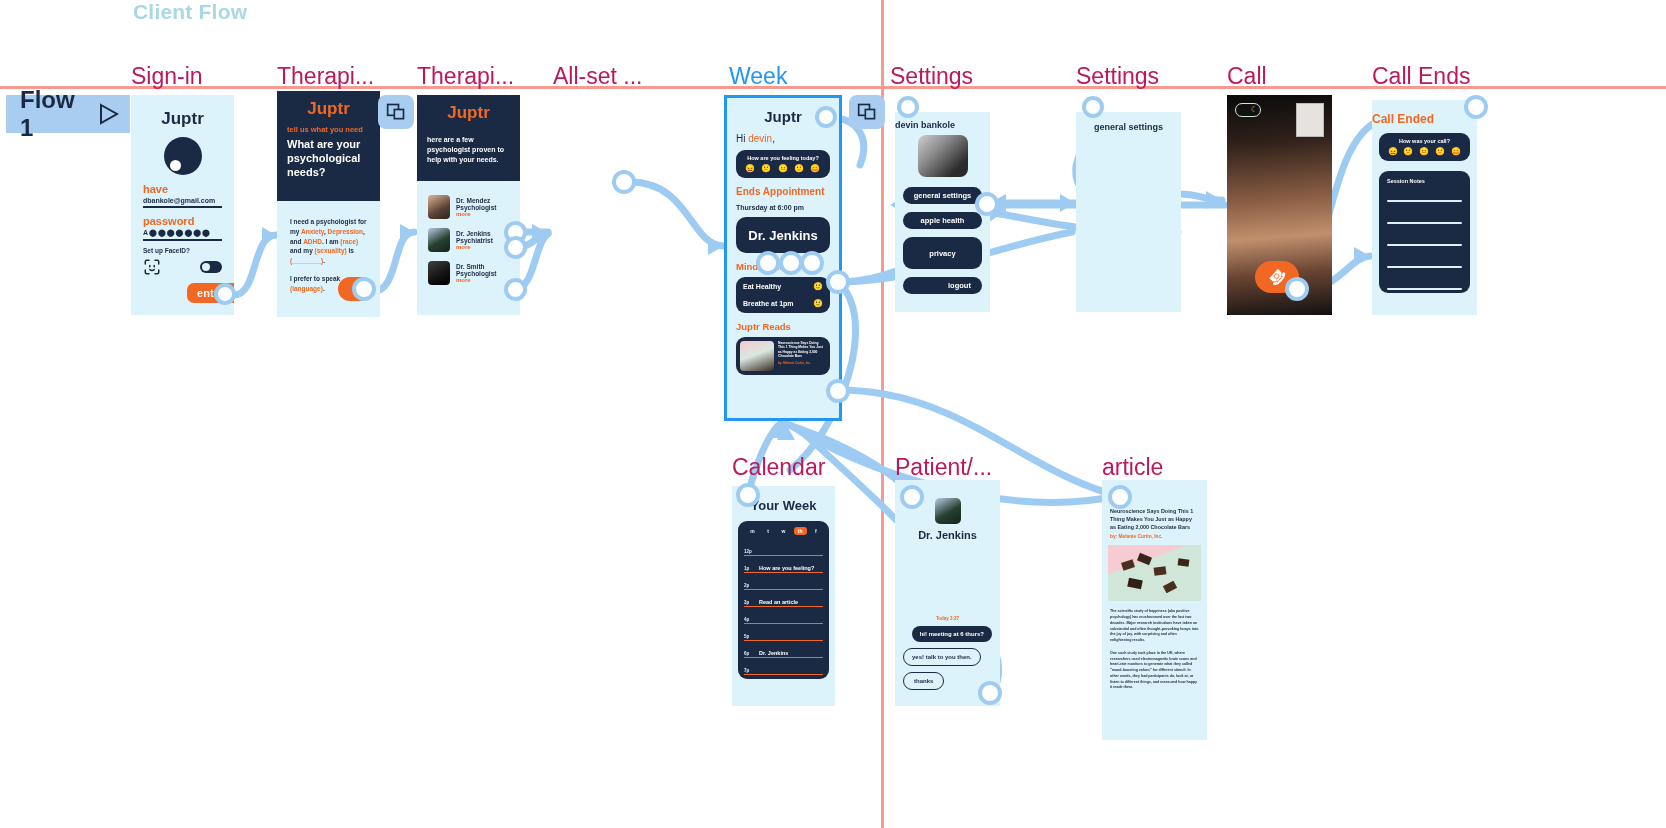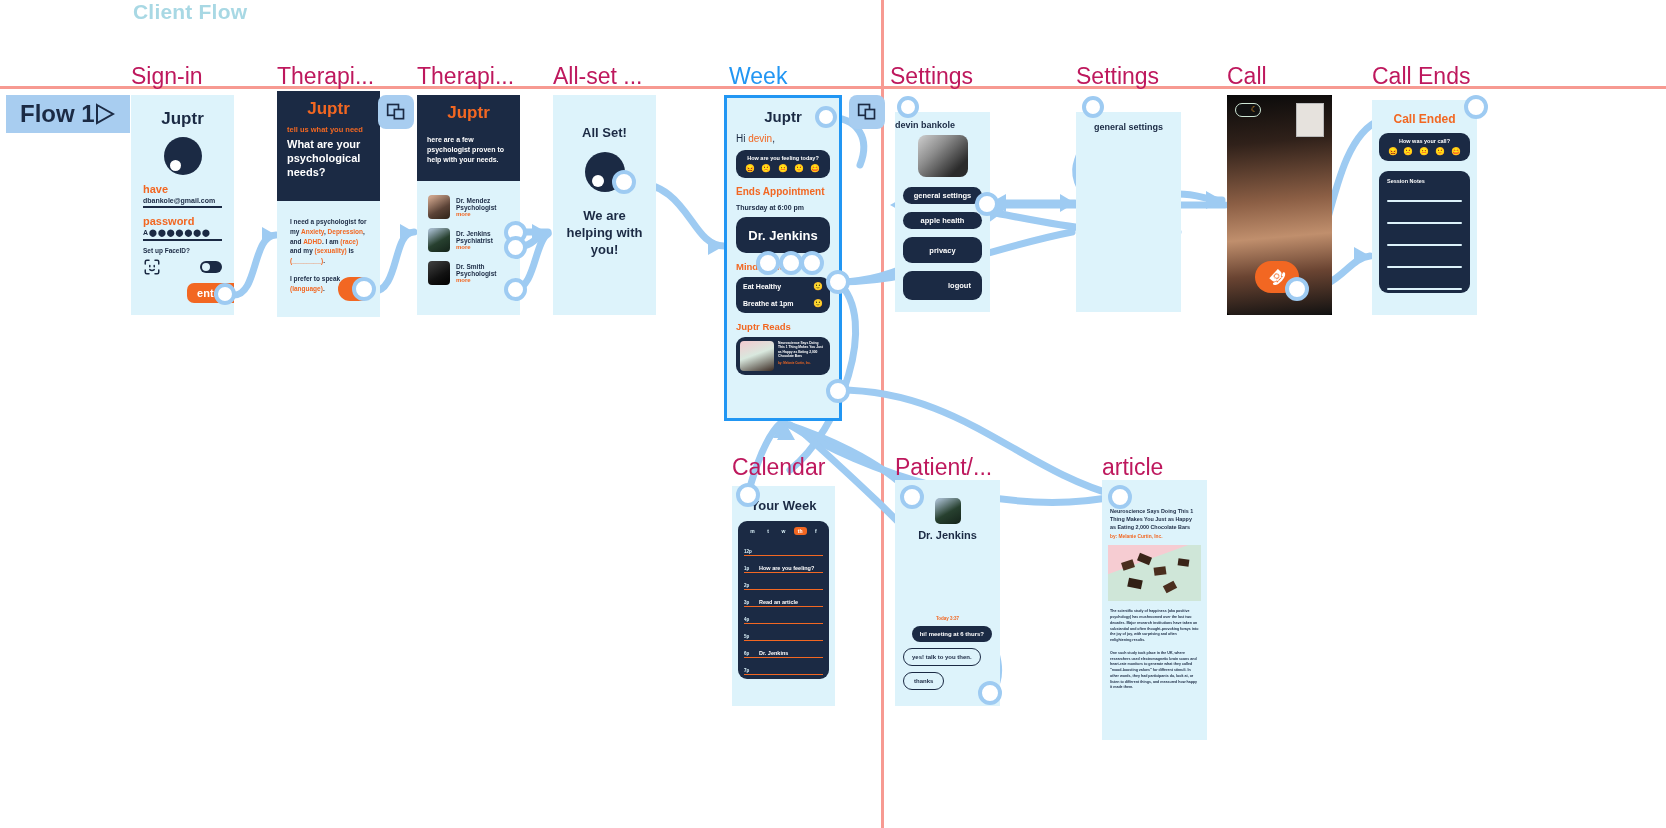--- a/index.html
+++ b/index.html
@@ -13,21 +13,21 @@
 
   
   .board-title { position: absolute; font-size: 21px; font-weight: 700; color: #a8d8e4;
     letter-spacing: .2px; }
   .frame-title { position: absolute; font-size: 23px; color: #be185d; white-space: nowrap;
     font-weight: 400; }
   .frame-title.active { color: #2196f3; }
 
   
   .flow-tag { position: absolute; background: #a8cdf0; display: flex; align-items: center;
-    padding: 2px 14px; }
+    gap: 14px; padding: 2px 14px; }
   .flow-tag .lbl { font-size: 24px; font-weight: 700; color: #1b2a44; }
   .flow-tag .tri-wrap { width: 20px; height: 22px; position: relative; }
   .flow-tag .tri-wrap svg { position: absolute; top: 0; left: 0; }
 
   
   .phone { position: absolute; background: #ddf3fb; overflow: hidden; }
   .phone.selected { border: 3px solid #2196f3; }
 
   .logo { color: #1b2a44; font-weight: 700; text-align: center; }
   .logo.orange { color: #f26722; }
@@ -235,27 +235,20 @@
               <div class="orange-txt" style="font-size:6px;font-weight:700;">more</div>
             </div>
           </div>
         </div>
     </div>
   </div>
   <div class="hotspot" style="left:504px; top:221px; width:23px; height:23px;"></div>
   <div class="hotspot" style="left:504px; top:236px; width:23px; height:23px;"></div>
   <div class="hotspot" style="left:504px; top:278px; width:23px; height:23px;"></div>
 
-  <div class="phone" style="left:553px; top:95px; width:103px; height:220px;">
-    <div style="text-align:center;margin-top:30px;font-size:13px;font-weight:700;color:#1b2a44;">All Set!</div>
-    <div class="avatar-circle" style="width:40px;height:40px;margin:12px auto 0;">
-      <div class="dot" style="width:12px;height:12px;left:7px;bottom:5px;"></div>
-    </div>
-    <div style="text-align:center;margin-top:16px;font-size:13px;font-weight:700;color:#1b2a44;line-height:1.3;padding:0 10px;">We are helping with you!</div>
-  </div>
   <div class="hotspot" style="left:612px; top:170px; width:24px; height:24px;"></div>
 
   <div class="phone selected" style="left:724px; top:95px; width:118px; height:326px;">
     <div class="logo" style="font-size:15px;margin-top:10px;">Juptr</div>
     <div style="padding:0 9px;">
       <div style="font-size:10px;font-weight:400;color:#1b2a44;margin-top:8px;">
         <span>Hi </span><span class="orange-txt">devin</span><span>,</span>
       </div>
       <div style="background:#1b2a44;border-radius:9px;margin-top:6px;padding:5px 6px;">
         <div style="color:#fff;font-size:5.5px;font-weight:700;text-align:center;">How are you feeling today?</div>
@@ -303,22 +296,22 @@
   <div class="hotspot" style="left:800px; top:251px; width:24px; height:24px;"></div>
   <div class="hotspot" style="left:826px; top:270px; width:24px; height:24px;"></div>
   <div class="hotspot" style="left:826px; top:379px; width:24px; height:24px;"></div>
 
   <div class="phone" style="left:895px; top:112px; width:95px; height:200px;">
     <div style="text-align:left;font-size:9px;font-weight:700;color:#1b2a44;margin-top:8px;">devin bankole</div>
     <div style="width:50px;height:42px;margin:5px auto 0;border-radius:8px;background:linear-gradient(135deg,#cfcfcf 0%,#8f8f8f 35%,#2b2b2b 80%);"></div>
     <div id="settings-items" style="padding:10px 8px 0;">
         <div class="pill" style="height: 17px; font-size: 7.5px; margin-bottom: 8px;">general settings</div>
         <div class="pill" style="height: 17px; font-size: 7.5px; margin-bottom: 8px;">apple health</div>
-        <div class="pill" style="height: 26px; font-size: 7.5px; margin-bottom: 8px;">privacy</div>
-        <div class="pill" style="height: 29px; font-size: 7.5px; margin-bottom: 8px; padding-left: 34px;">logout</div>
+        <div class="pill" style="height: 32px; font-size: 7.5px; margin-bottom: 8px;">privacy</div>
+        <div class="pill" style="height: 17px; font-size: 7.5px; margin-bottom: 8px; padding-left: 34px;">logout</div>
       </div>
   </div>
   <div class="hotspot" style="left:897px; top:96px; width:22px; height:22px;"></div>
   <div class="hotspot" style="left:975px; top:192px; width:24px; height:24px;"></div>
 
   <div class="phone" style="left:1076px; top:112px; width:105px; height:200px;">
     <div style="text-align:center;font-size:9px;font-weight:700;color:#1b2a44;margin-top:10px;">general settings</div>
   </div>
   <div class="hotspot" style="left:1082px; top:96px; width:22px; height:22px;"></div>
 
@@ -328,21 +321,21 @@
       <span style="color:#f0a030;font-size:8px;line-height:1;">☾</span>
     </div>
     <div style="position:absolute;right:8px;top:8px;width:28px;height:34px;background:#e6e2dd;border:1px solid #bbb;"></div>
     <div style="position:absolute;left:28px;bottom:22px;width:44px;height:32px;border-radius:16px;background:#f26722;display:flex;align-items:center;justify-content:center;">
       <span style="color:#fff;font-size:15px;transform:rotate(133deg);display:inline-block;">☎</span>
     </div>
   </div>
   <div class="hotspot" style="left:1285px; top:277px; width:24px; height:24px;"></div>
 
   <div class="phone" style="left:1372px; top:100px; width:105px; height:215px;">
-    <div class="orange-txt" style="text-align:center;font-size:12px;font-weight:700;margin-top:12px;">Call Ended</div>
+    <div class="orange-txt" style="text-align:left;font-size:12px;font-weight:700;margin-top:12px;">Call Ended</div>
     <div style="margin:7px 7px 0;background:#1b2a44;border-radius:9px;padding:5px 6px;">
       <div style="color:#fff;font-size:5.5px;font-weight:700;text-align:center;">How was your call?</div>
       <div style="display:flex;justify-content:space-around;margin-top:4px;">
         <span class="cface" style="font-size: 8px; line-height: 1; filter: sepia(1) saturate(6) hue-rotate(-18deg);">😖</span>
         <span class="cface" style="font-size: 8px; line-height: 1; filter: sepia(1) saturate(6) hue-rotate(-18deg);">🙁</span>
         <span class="cface" style="font-size: 8px; line-height: 1; filter: sepia(1) saturate(6) hue-rotate(-18deg);">😐</span>
         <span class="cface" style="font-size: 8px; line-height: 1; filter: sepia(1) saturate(6) hue-rotate(-18deg);">🙂</span>
         <span class="cface" style="font-size: 8px; line-height: 1; filter: sepia(1) saturate(6) hue-rotate(-18deg);">😄</span>
       </div>
     </div>

